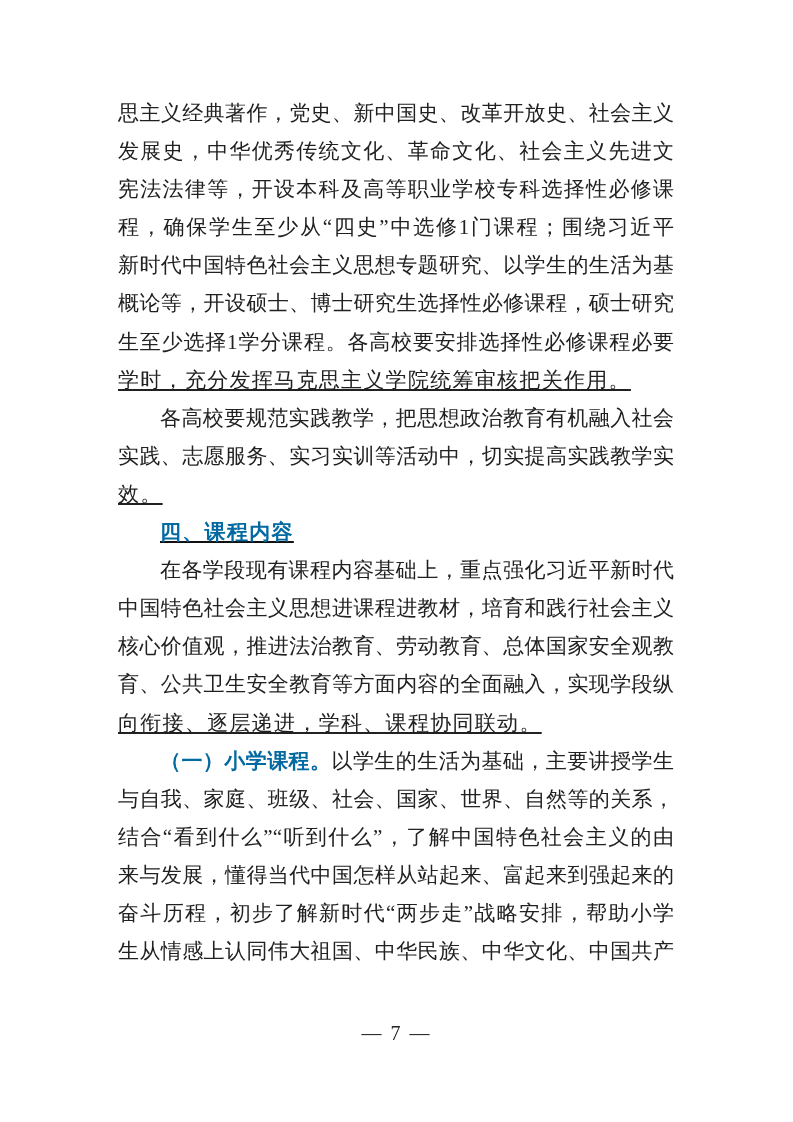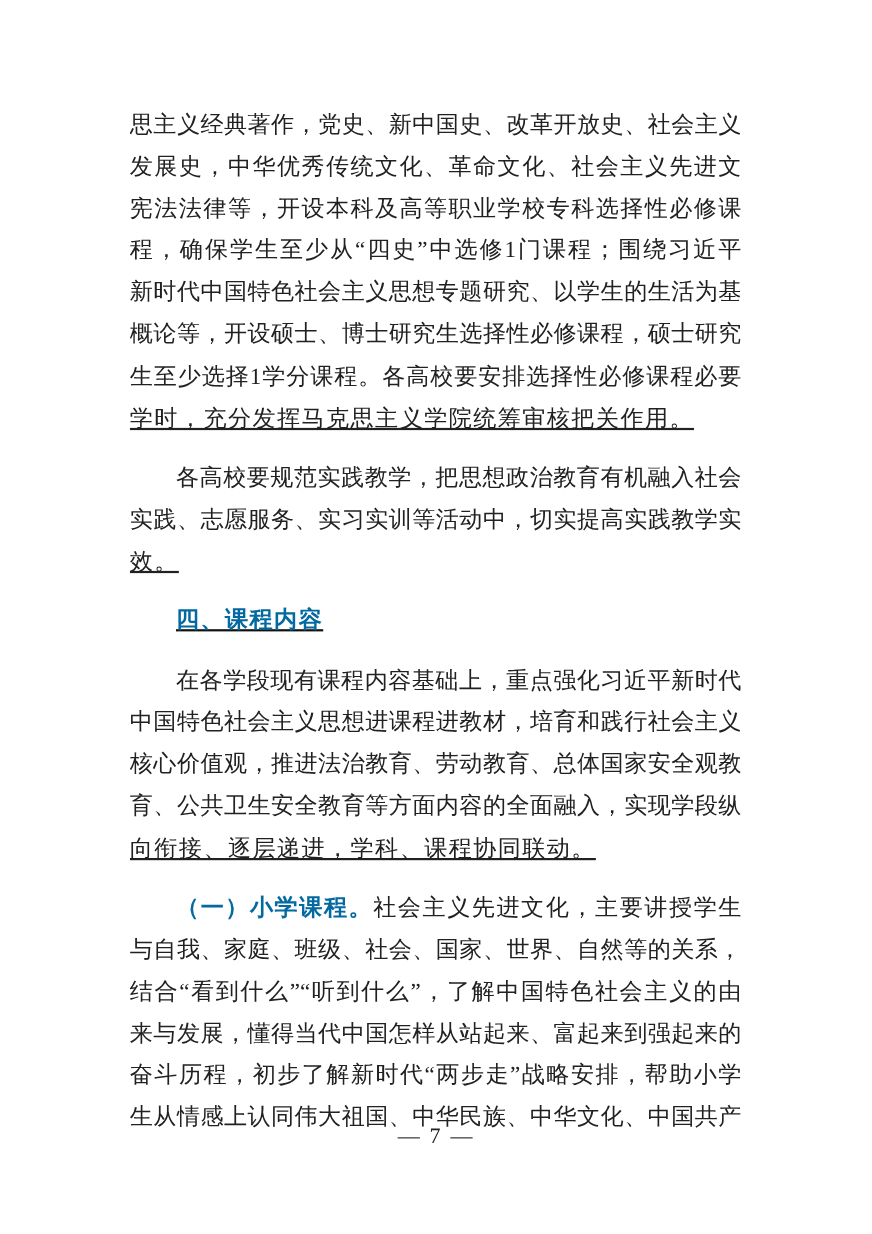--- a/index.html
+++ b/index.html
@@ -33,21 +33,20 @@
     overflow: hidden;
   }
   .line.left {
     text-align: right;
     text-align-last: left;
     letter-spacing: 1.3px;
     text-decoration: underline;
   }
   .line.indent {
     text-indent: 42px;
-    margin-top: 16px;
   }
   .line.heading {
     font-family: "Liberation Sans", "DejaVu Sans", sans-serif;
     font-weight: 700;
     color: #111111;
   }
   .seg-bold {
     font-family: "Liberation Sans", "DejaVu Sans", sans-serif;
     font-weight: 700;
     color: #0369a1;
@@ -79,21 +78,21 @@
       <div class="line left"><span>学时，充分发挥马克思主义学院统筹审核把关作用。</span></div>
       <div class="line indent"><span>各高校要规范实践教学，把思想政治教育有机融入社会</span></div>
       <div class="line"><span>实践、志愿服务、实习实训等活动中，切实提高实践教学实</span></div>
       <div class="line left"><span>效。</span></div>
       <div class="line left indent heading"><span class="seg-bold">四、课程内容</span></div>
       <div class="line indent"><span>在各学段现有课程内容基础上，重点强化习近平新时代</span></div>
       <div class="line"><span>中国特色社会主义思想进课程进教材，培育和践行社会主义</span></div>
       <div class="line"><span>核心价值观，推进法治教育、劳动教育、总体国家安全观教</span></div>
       <div class="line"><span>育、公共卫生安全教育等方面内容的全面融入，实现学段纵</span></div>
       <div class="line left"><span>向衔接、逐层递进，学科、课程协同联动。</span></div>
-      <div class="line indent"><span class="seg-bold">（一）小学课程。</span><span>社会主义先进文化，主要讲授学生</span></div>
+      <div class="line indent"><span class="seg-bold">（一）小学课程。</span><span>以学生的生活为基础，主要讲授学生</span></div>
       <div class="line"><span>与自我、家庭、班级、社会、国家、世界、自然等的关系，</span></div>
       <div class="line"><span>结合“看到什么”“听到什么”，了解中国特色社会主义的由</span></div>
       <div class="line"><span>来与发展，懂得当代中国怎样从站起来、富起来到强起来的</span></div>
       <div class="line"><span>奋斗历程，初步了解新时代“两步走”战略安排，帮助小学</span></div>
       <div class="line"><span>生从情感上认同伟大祖国、中华民族、中华文化、中国共产</span></div>
     </div>
   <div class="footer">
     <span>— 7 —</span>
   </div>
 </div>

